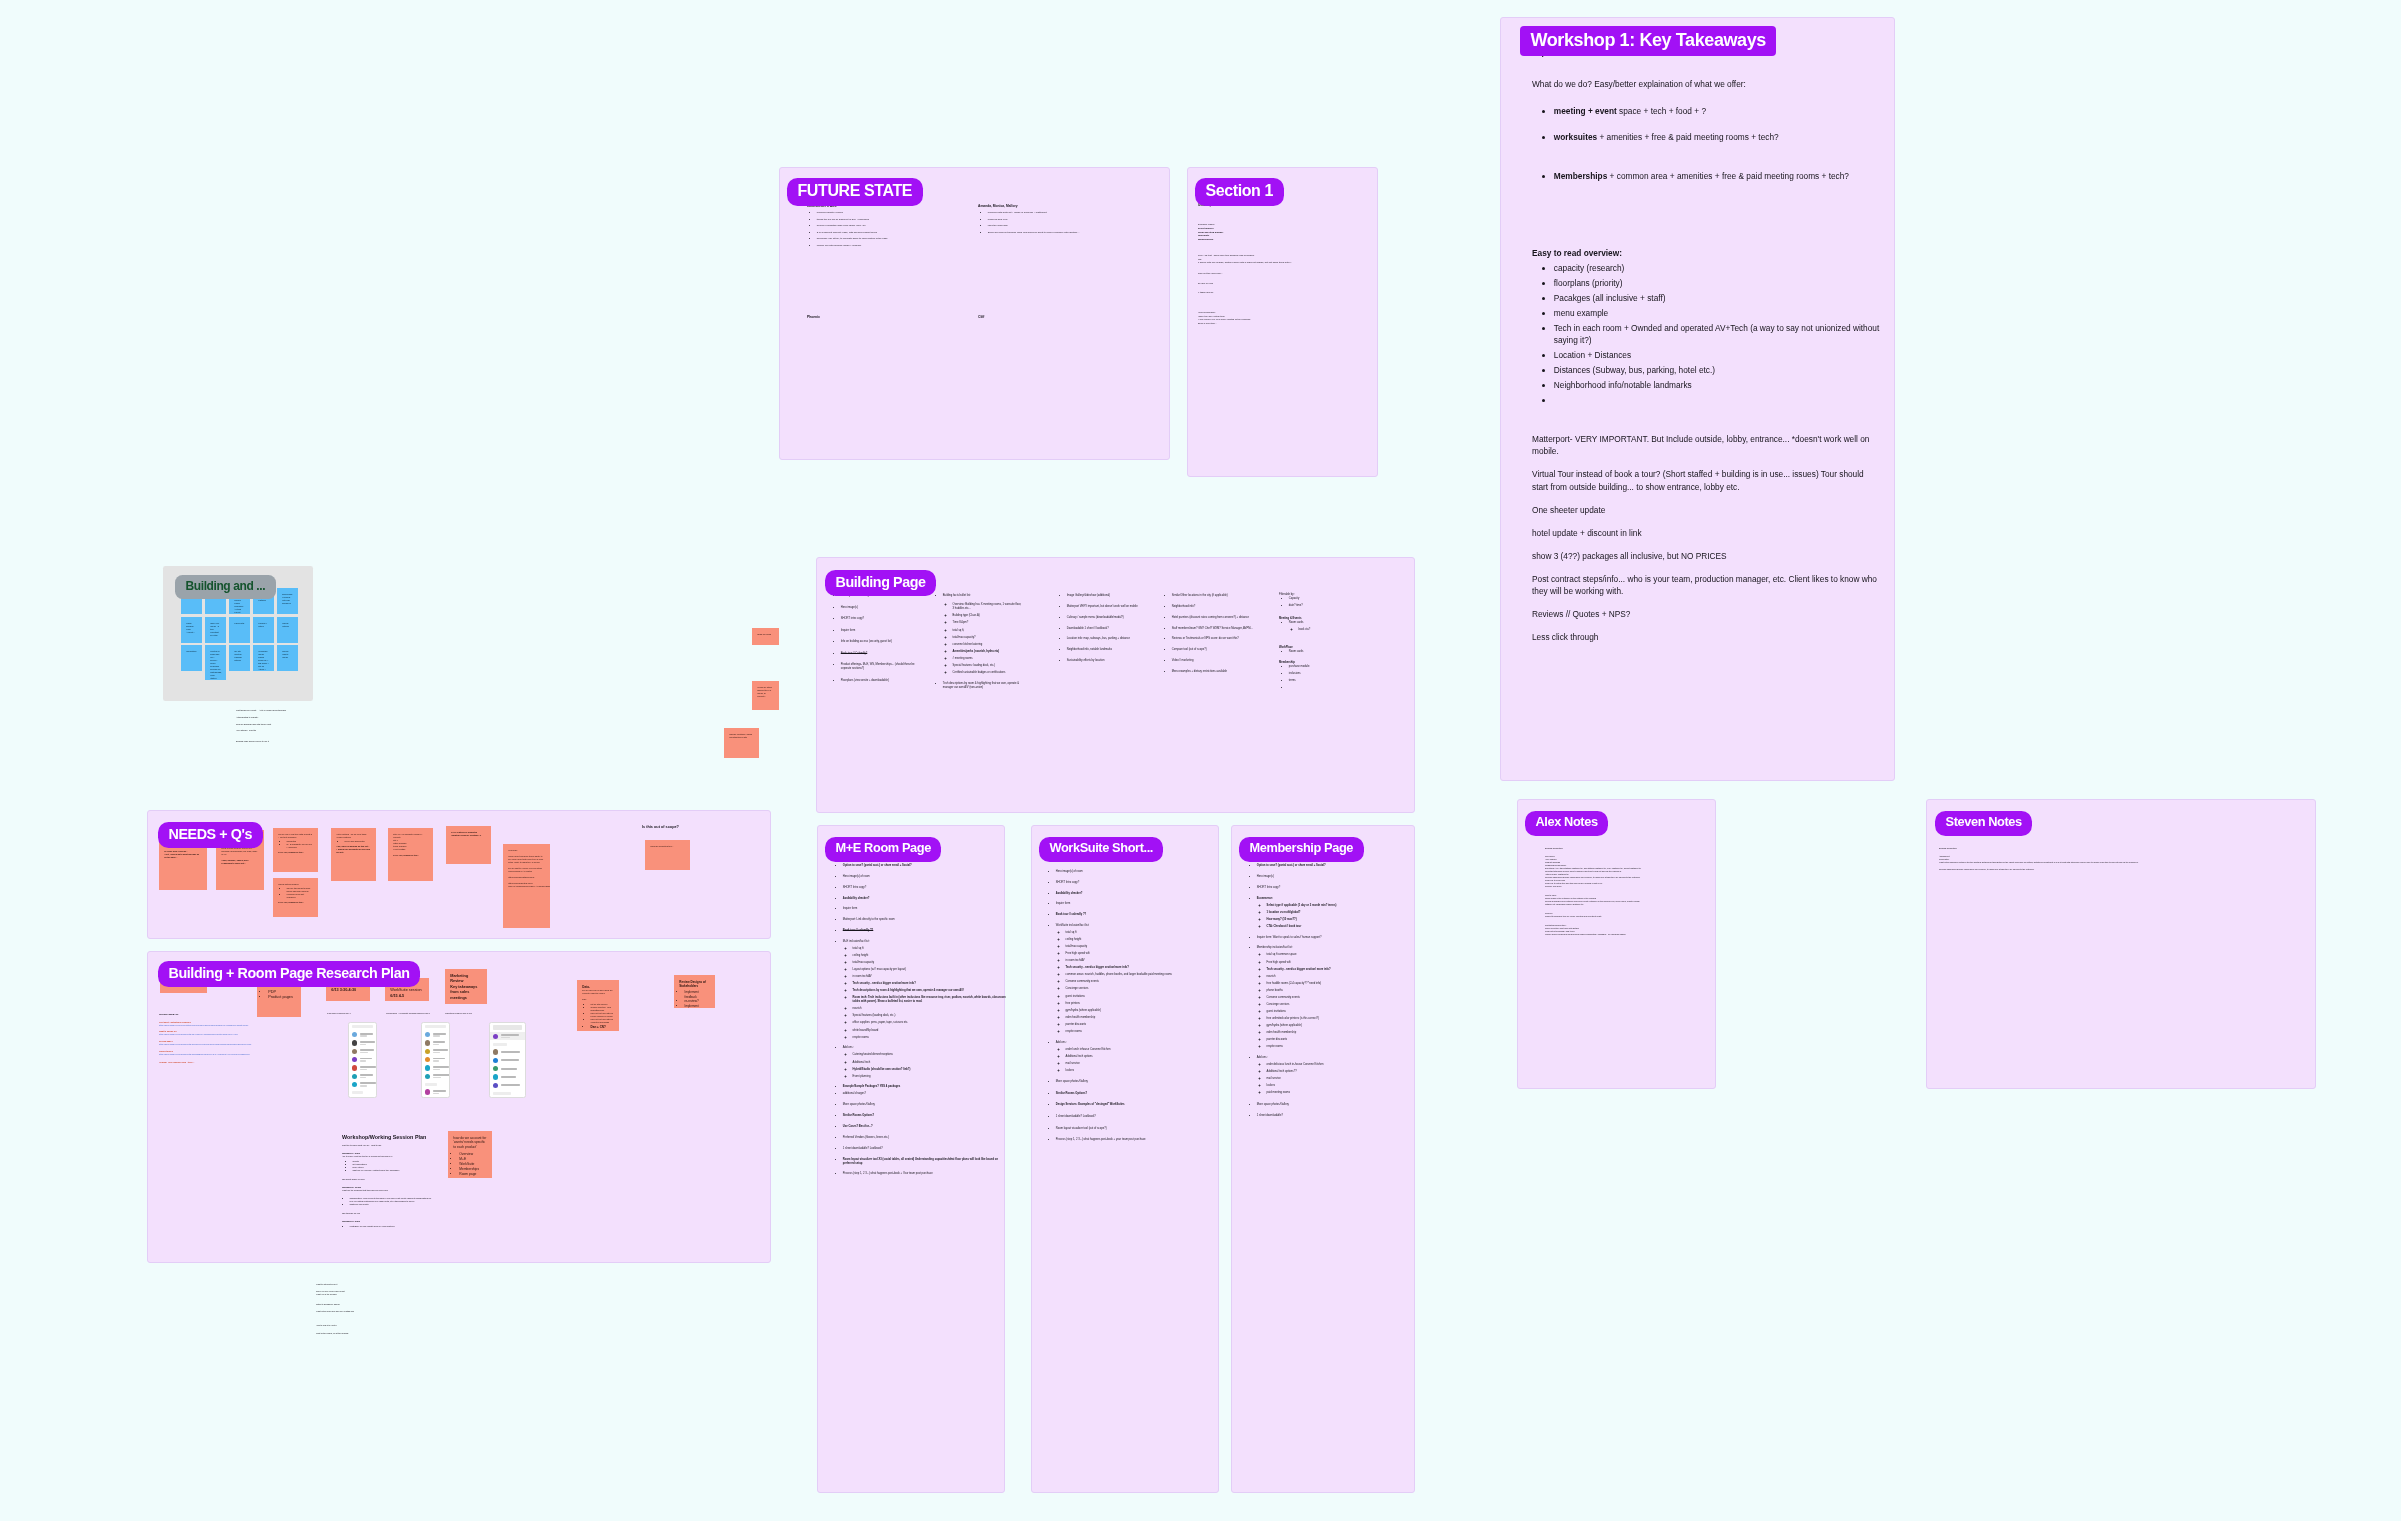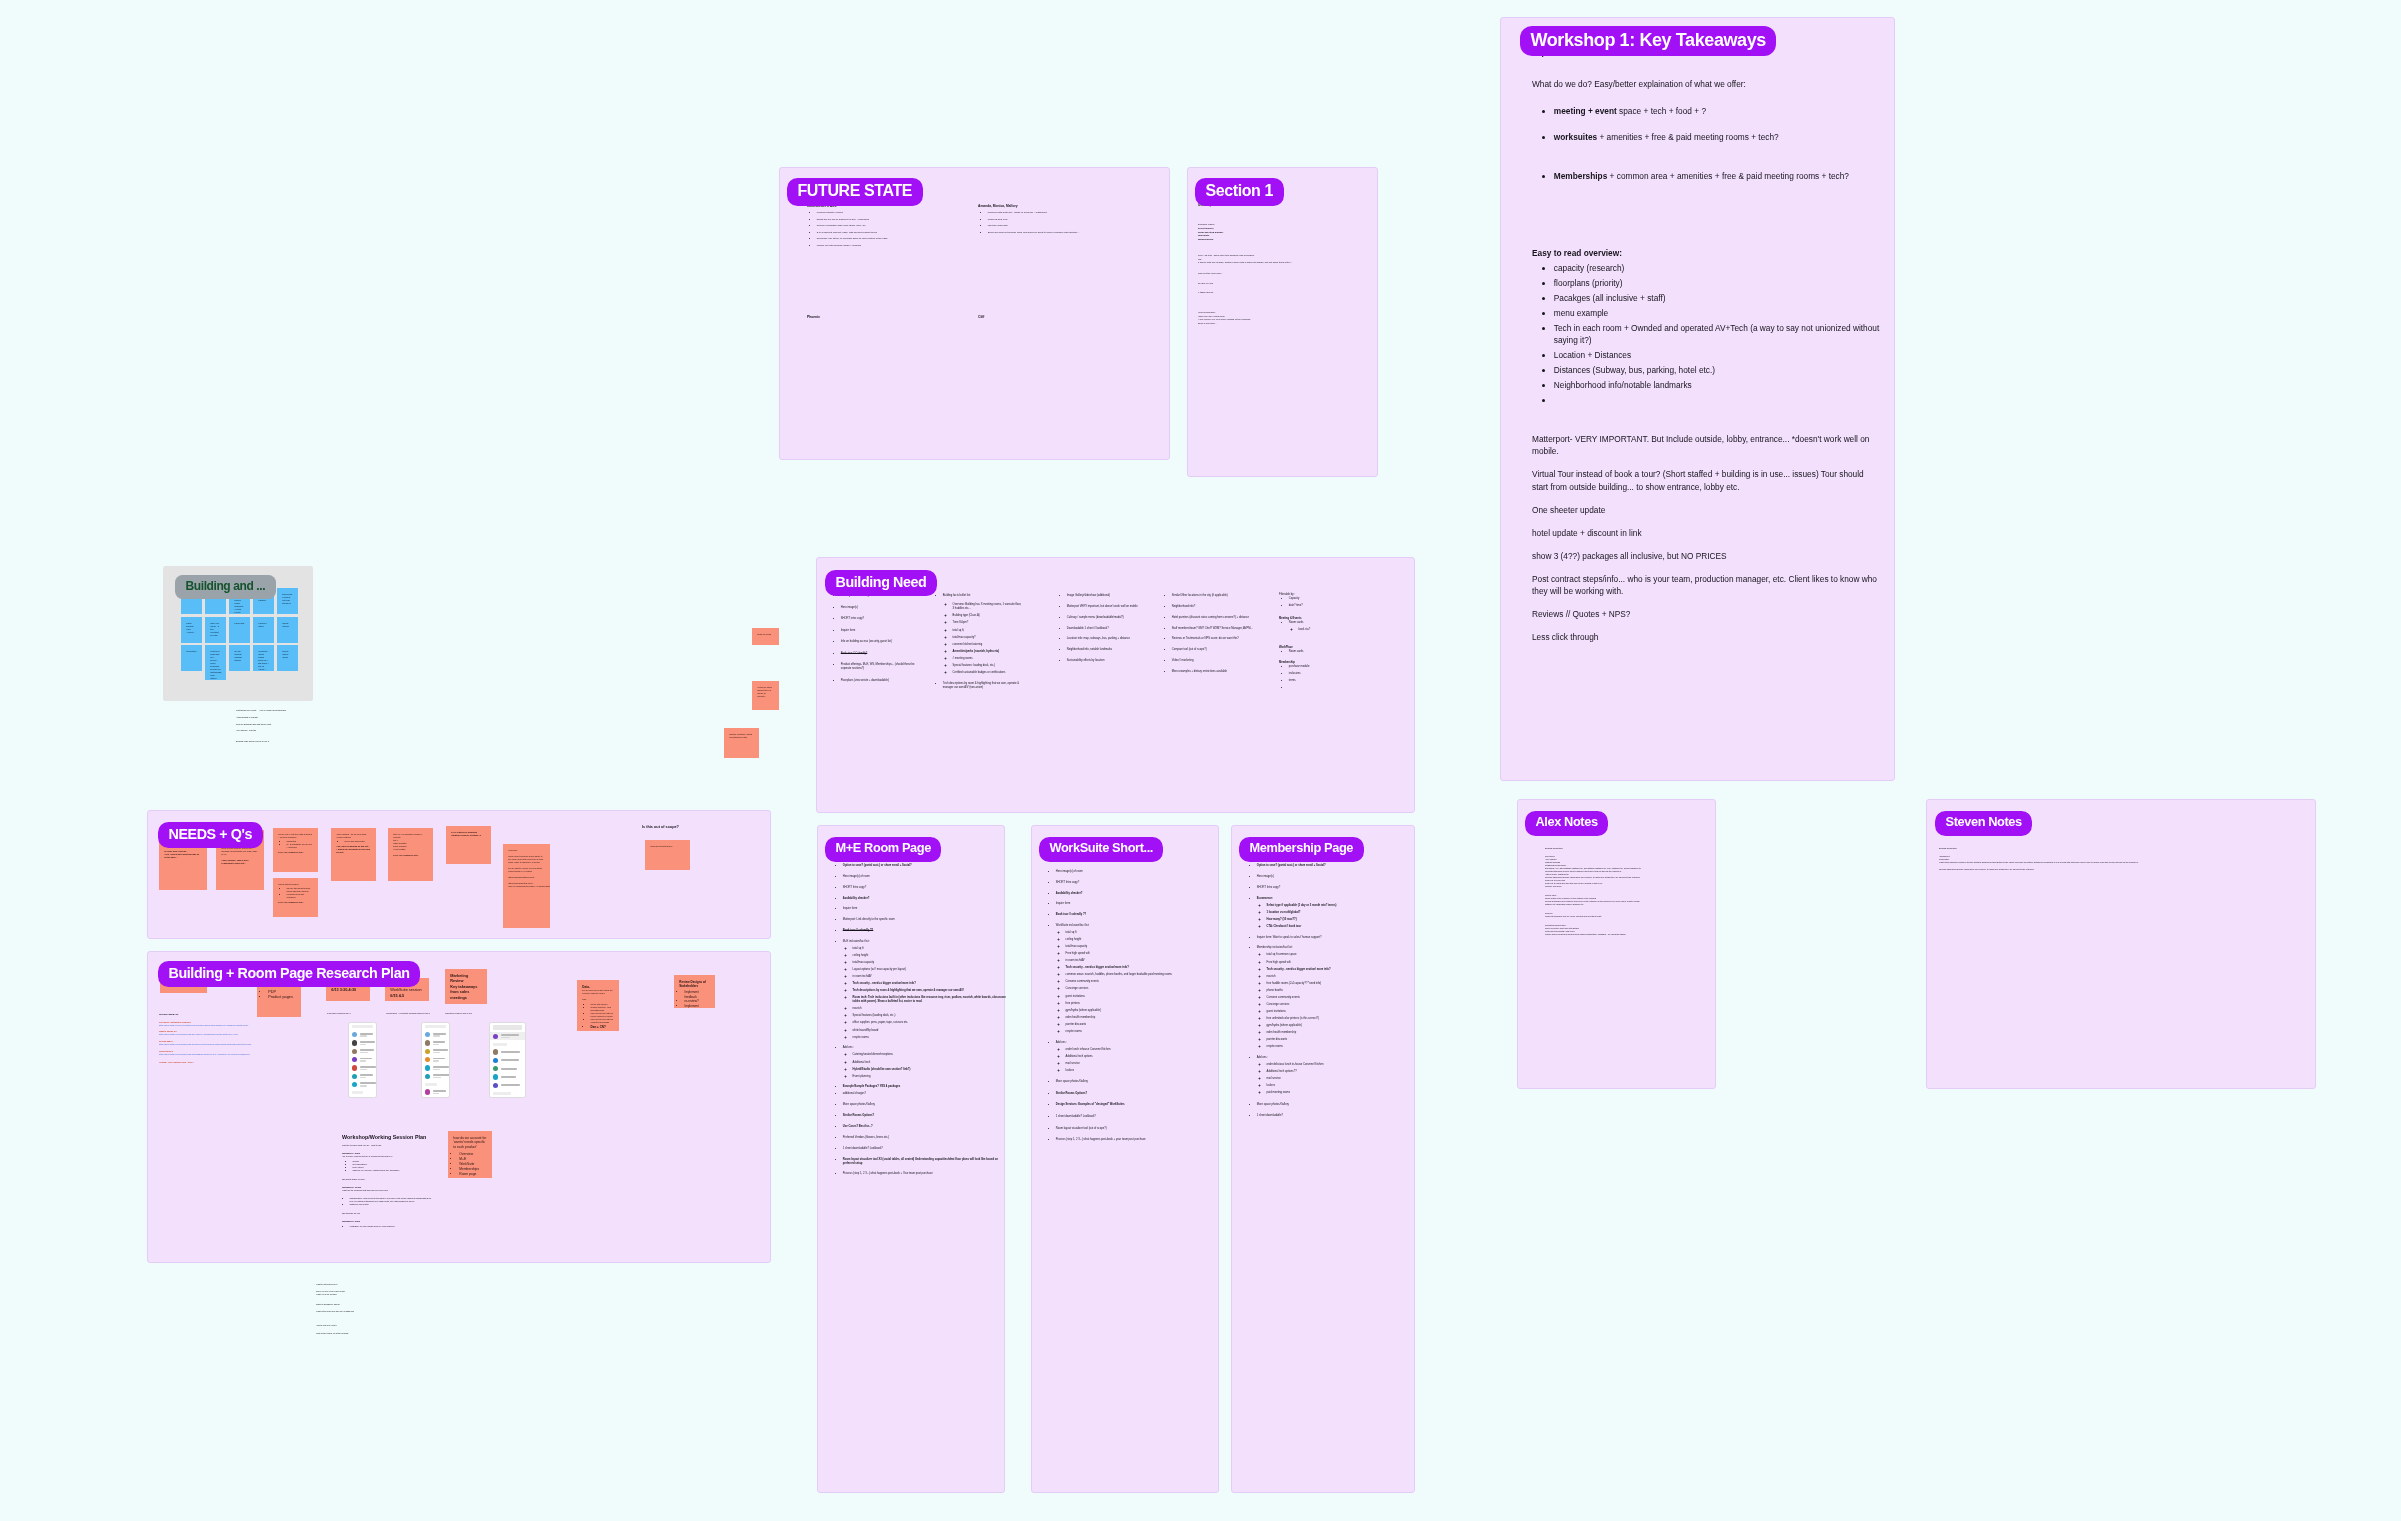--- a/index.html
+++ b/index.html
@@ -460,21 +460,21 @@
     <div>Notes to dropdown: ask for</div>
     <div style="height:3.8px"></div>
     <div>What is the main drop and key lengths and</div>
     <div style="height:10.5px"></div>
     <div>How to find at 5 / sort 5</div>
     <div style="height:5.3px"></div>
     <div>Most of the pages, ref at the designs</div>
   </div>
 
   <div class="frame" style="left:816px;top:557px;width:599px;height:256px;"></div>
-  <div class="pill" style="left:825px;top:570px;font-size:14.3px;">Building Need</div>
+  <div class="pill" style="left:825px;top:570px;font-size:14.3px;">Building Page</div>
 
   <ul class="bl txt micro2" style="left:831px;top:594px;width:79px;">
     <li>Building Address // neighborhood</li>
     <li style="margin-top:7.5px">Hero image(s)</li>
     <li style="margin-top:7.5px">SHORT intro copy?</li>
     <li style="margin-top:7.5px">Inquire form</li>
     <li style="margin-top:7.5px">Info on building access (security, guest list)</li>
     <li style="margin-top:7.5px" class="strike">Book tour // Calendly?</li>
     <li style="margin-top:7.5px">Product offerings- M+E, WS, Memberships... (should these be seperate sections?)</li>
     <li style="margin-top:7.5px">Floorplans (view onsite + downloadable)</li>
@@ -673,21 +673,21 @@
       <li>Additional tech options??</li>
       <li>mail service</li>
       <li>lockers</li>
       <li>paid meeting rooms</li>
     </ul>
     <li style="margin-top:7.5px">More space photos/Gallery</li>
     <li style="margin-top:7.5px">1 sheet downladable?</li>
   </ul>
 
   <div class="frame" style="left:1500px;top:16.6px;width:395px;height:764px;"></div>
-  <div class="pill" style="left:1520px;top:25.6px;font-size:18px;border-radius:12px;">Workshop 1: Key Takeaways</div>
+  <div class="pill" style="left:1520px;top:25.6px;font-size:18px;border-radius:4px;">Workshop 1: Key Takeaways</div>
 
   <div class="txt b" style="left:1532px;top:47px;font-size:8.3px;">Top Goal: INFORMATION</div>
 
   <div class="txt" style="left:1532px;top:79px;font-size:8.3px;width:346px;">What do we do? Easy/better explaination of what we offer:</div>
 
   <ul class="bl txt" style="left:1544px;top:105px;width:339px;font-size:8.3px;line-height:1.45;">
     <li style="margin-bottom:14.3px"><b>meeting + event</b><span> space + tech + food + ?</span></li>
     <li style="margin-bottom:27px"><b>worksuites</b><span> + amenities + free &amp; paid meeting rooms + tech?</span></li>
     <li style="margin-bottom:14.3px"><b>Memberships</b><span> + common area + amenities + free &amp; paid meeting rooms +  tech?</span></li>
   </ul>

